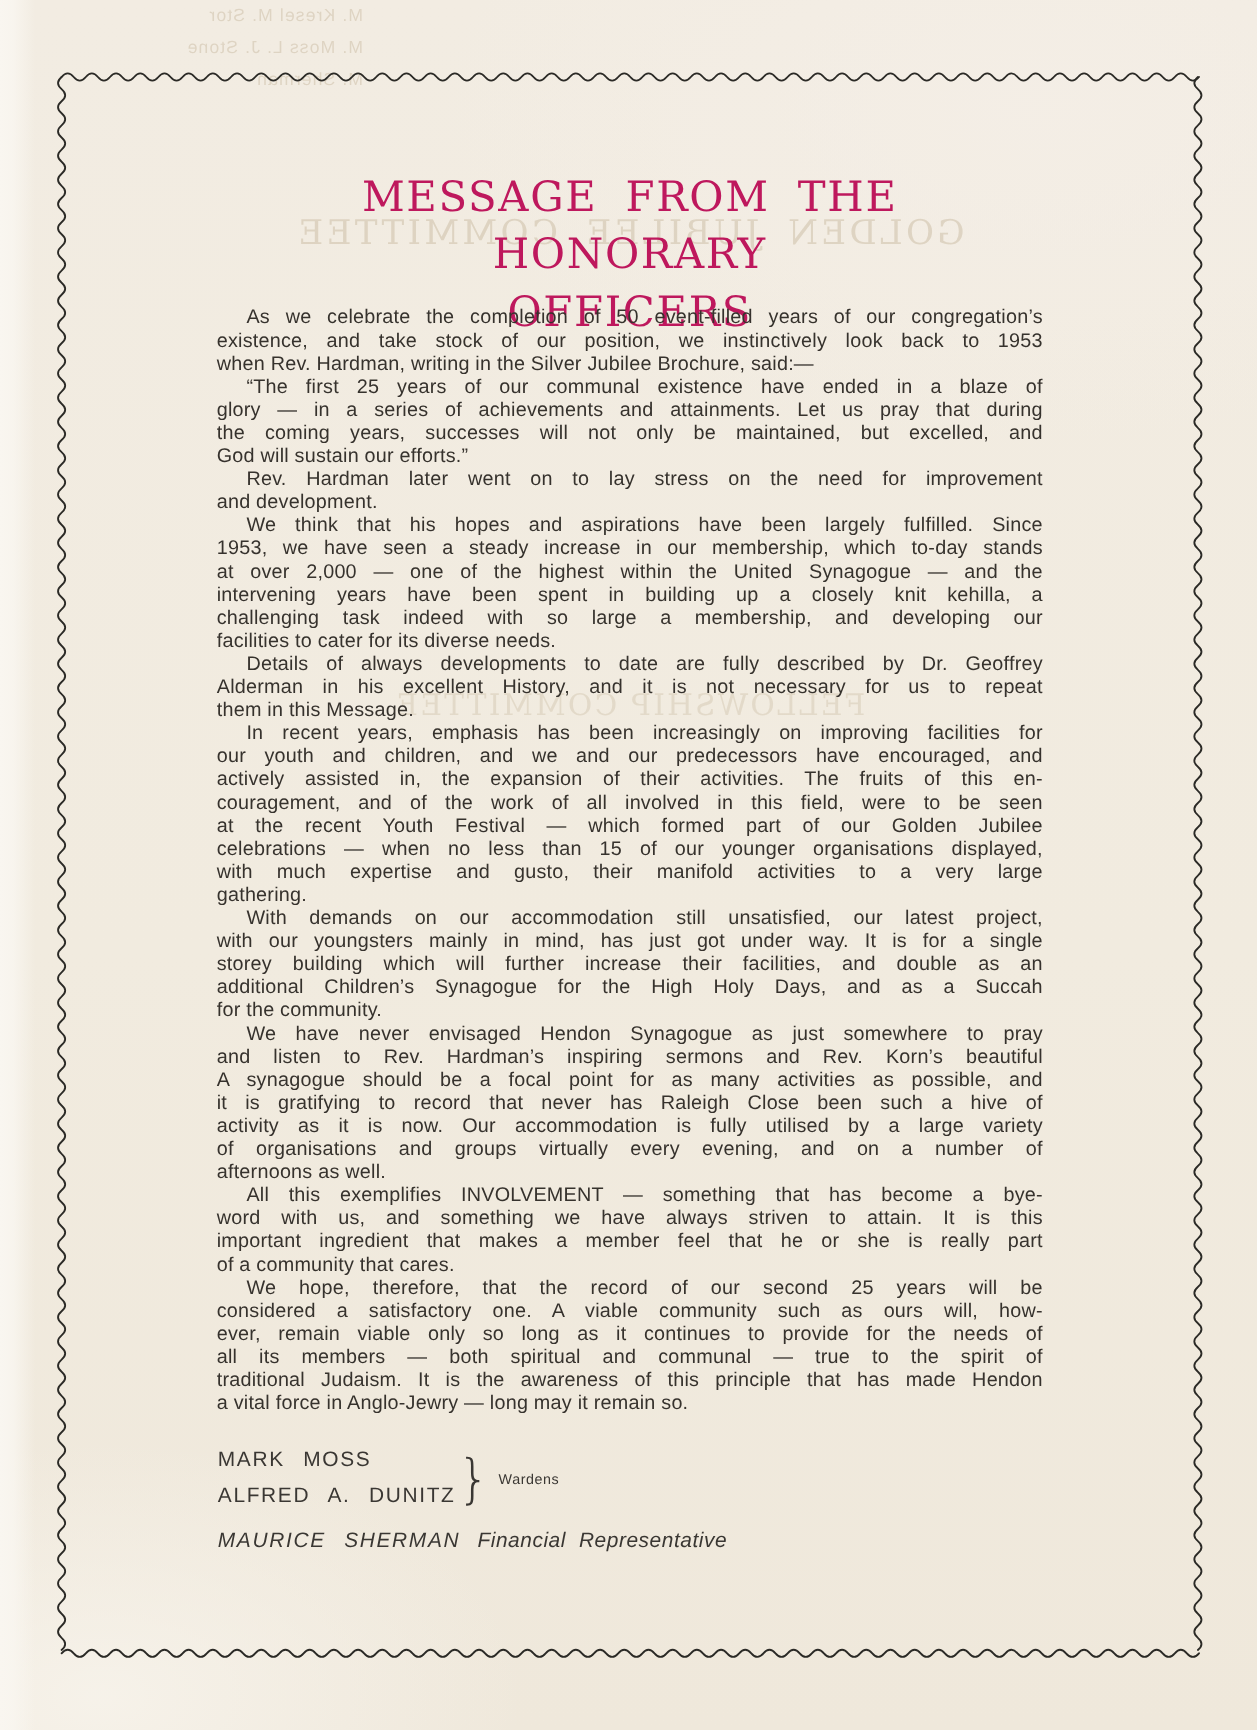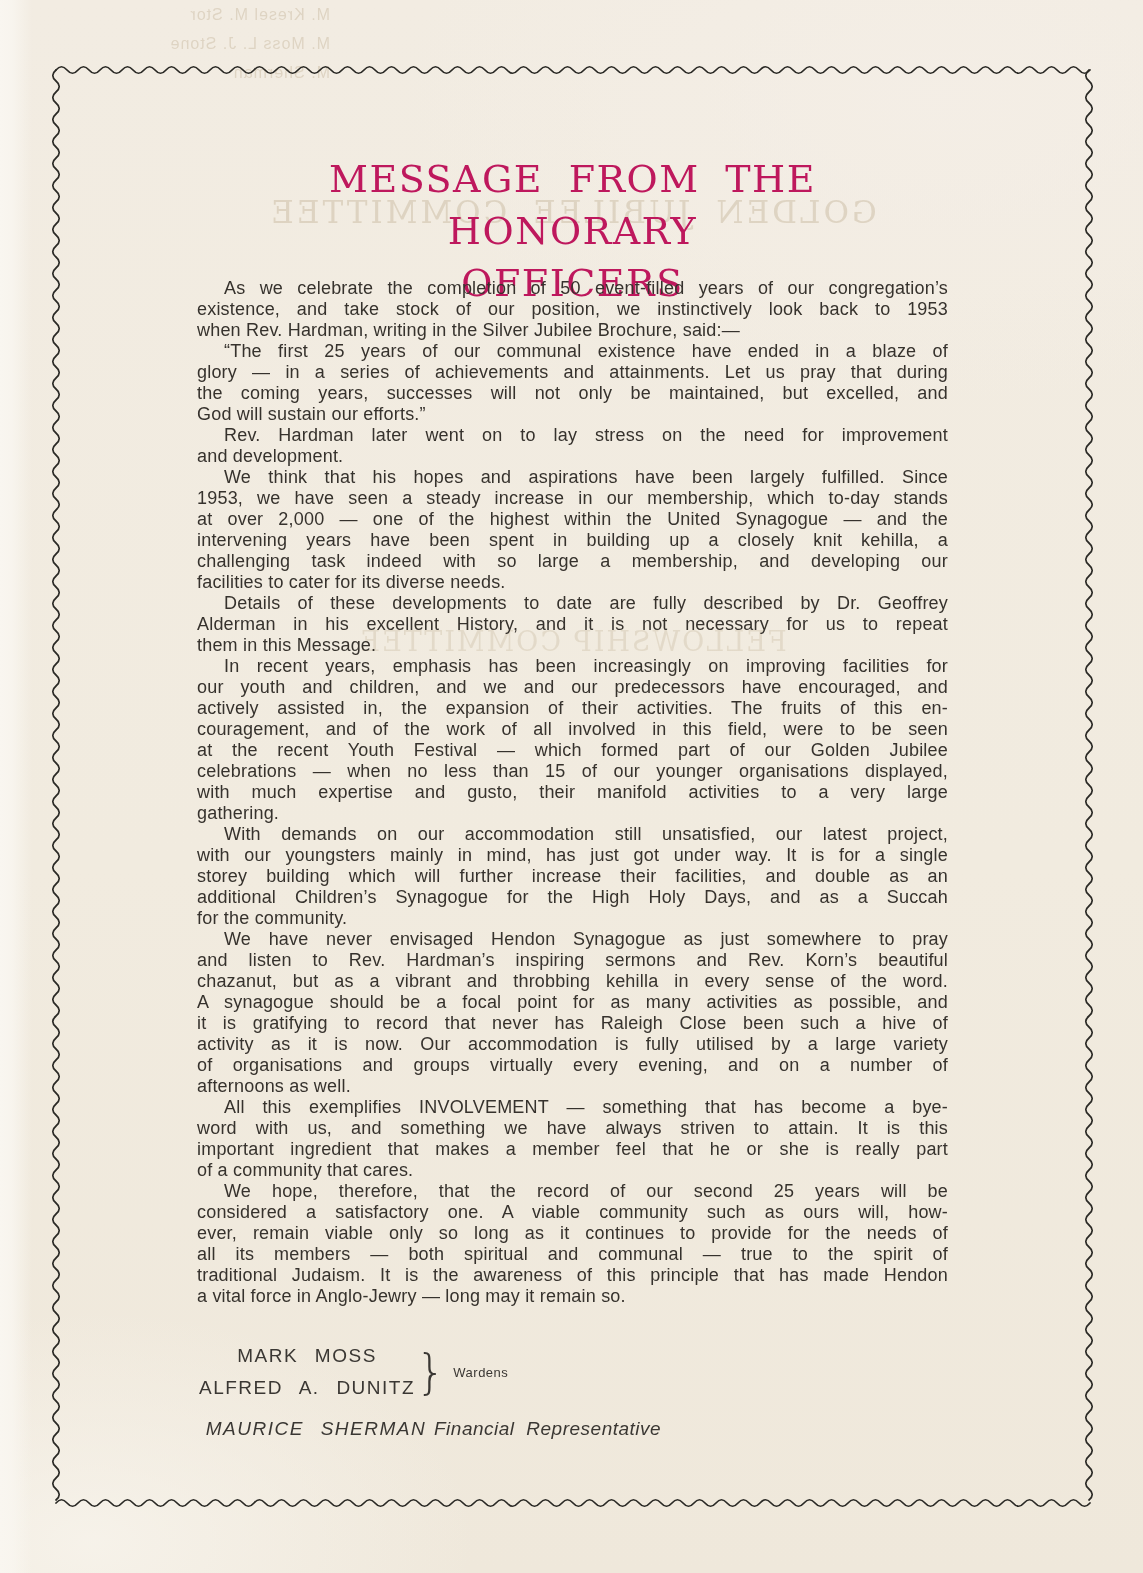--- a/index.html
+++ b/index.html
@@ -45,22 +45,22 @@
     position:absolute;left:197px;top:278px;width:751px;z-index:2;
     font-size:18px;line-height:21px;
     letter-spacing:.2px;
     color:#36322d;
   }
   .pline{height:21px;text-align:justify;text-align-last:justify;}
   .pline.first{padding-left:27px;}
   .pline.last{text-align-last:left;}
 
   .signatures{
-    position:absolute;left:198px;top:1340px;width:640px;z-index:2;
-    color:#3a3733;font-size:19px;text-align:center;
+    position:absolute;left:198px;top:1312px;width:640px;z-index:2;
+    color:#3a3733;font-size:19px;
   }
   .wardens-row{display:flex;align-items:center;}
   .sig-names{width:218px;}
   .sig-name{line-height:32px;letter-spacing:1.5px;word-spacing:10px;}
   .brace{
     font-family:"DejaVu Sans", sans-serif;
     font-size:46px;font-weight:300;color:#3a3733;
     margin-right:8px;transform:scaleY(1.05);
   }
   .wardens-label{font-size:13px;letter-spacing:.5px;}
@@ -102,39 +102,38 @@
       <div class="pline">the coming years, successes will not only be maintained, but excelled, and</div>
       <div class="pline last">God will sustain our efforts.”</div>
       <div class="pline first">Rev. Hardman later went on to lay stress on the need for improvement</div>
       <div class="pline last">and development.</div>
       <div class="pline first">We think that his hopes and aspirations have been largely fulfilled. Since</div>
       <div class="pline">1953, we have seen a steady increase in our membership, which to-day stands</div>
       <div class="pline">at over 2,000 — one of the highest within the United Synagogue — and the</div>
       <div class="pline">intervening years have been spent in building up a closely knit kehilla, a</div>
       <div class="pline">challenging task indeed with so large a membership, and developing our</div>
       <div class="pline last">facilities to cater for its diverse needs.</div>
-      <div class="pline first">Details of these developments to date are fully described by Dr. Geoffrey</div>
+      <div class="pline first">Details of always developments to date are fully described by Dr. Geoffrey</div>
       <div class="pline">Alderman in his excellent History, and it is not necessary for us to repeat</div>
       <div class="pline last">them in this Message.</div>
       <div class="pline first">In recent years, emphasis has been increasingly on improving facilities for</div>
       <div class="pline">our youth and children, and we and our predecessors have encouraged, and</div>
       <div class="pline">actively assisted in, the expansion of their activities. The fruits of this en-</div>
       <div class="pline">couragement, and of the work of all involved in this field, were to be seen</div>
       <div class="pline">at the recent Youth Festival — which formed part of our Golden Jubilee</div>
       <div class="pline">celebrations — when no less than 15 of our younger organisations displayed,</div>
       <div class="pline">with much expertise and gusto, their manifold activities to a very large</div>
       <div class="pline last">gathering.</div>
       <div class="pline first">With demands on our accommodation still unsatisfied, our latest project,</div>
       <div class="pline">with our youngsters mainly in mind, has just got under way. It is for a single</div>
       <div class="pline">storey building which will further increase their facilities, and double as an</div>
       <div class="pline">additional Children’s Synagogue for the High Holy Days, and as a Succah</div>
       <div class="pline last">for the community.</div>
       <div class="pline first">We have never envisaged Hendon Synagogue as just somewhere to pray</div>
       <div class="pline">and listen to Rev. Hardman’s inspiring sermons and Rev. Korn’s beautiful</div>
-      <div class="pline">chazanut, but as a vibrant and throbbing kehilla in every sense of the word.</div>
       <div class="pline">A synagogue should be a focal point for as many activities as possible, and</div>
       <div class="pline">it is gratifying to record that never has Raleigh Close been such a hive of</div>
       <div class="pline">activity as it is now. Our accommodation is fully utilised by a large variety</div>
       <div class="pline">of organisations and groups virtually every evening, and on a number of</div>
       <div class="pline last">afternoons as well.</div>
       <div class="pline first">All this exemplifies INVOLVEMENT — something that has become a bye-</div>
       <div class="pline">word with us, and something we have always striven to attain. It is this</div>
       <div class="pline">important ingredient that makes a member feel that he or she is really part</div>
       <div class="pline last">of a community that cares.</div>
       <div class="pline first">We hope, therefore, that the record of our second 25 years will be</div>

